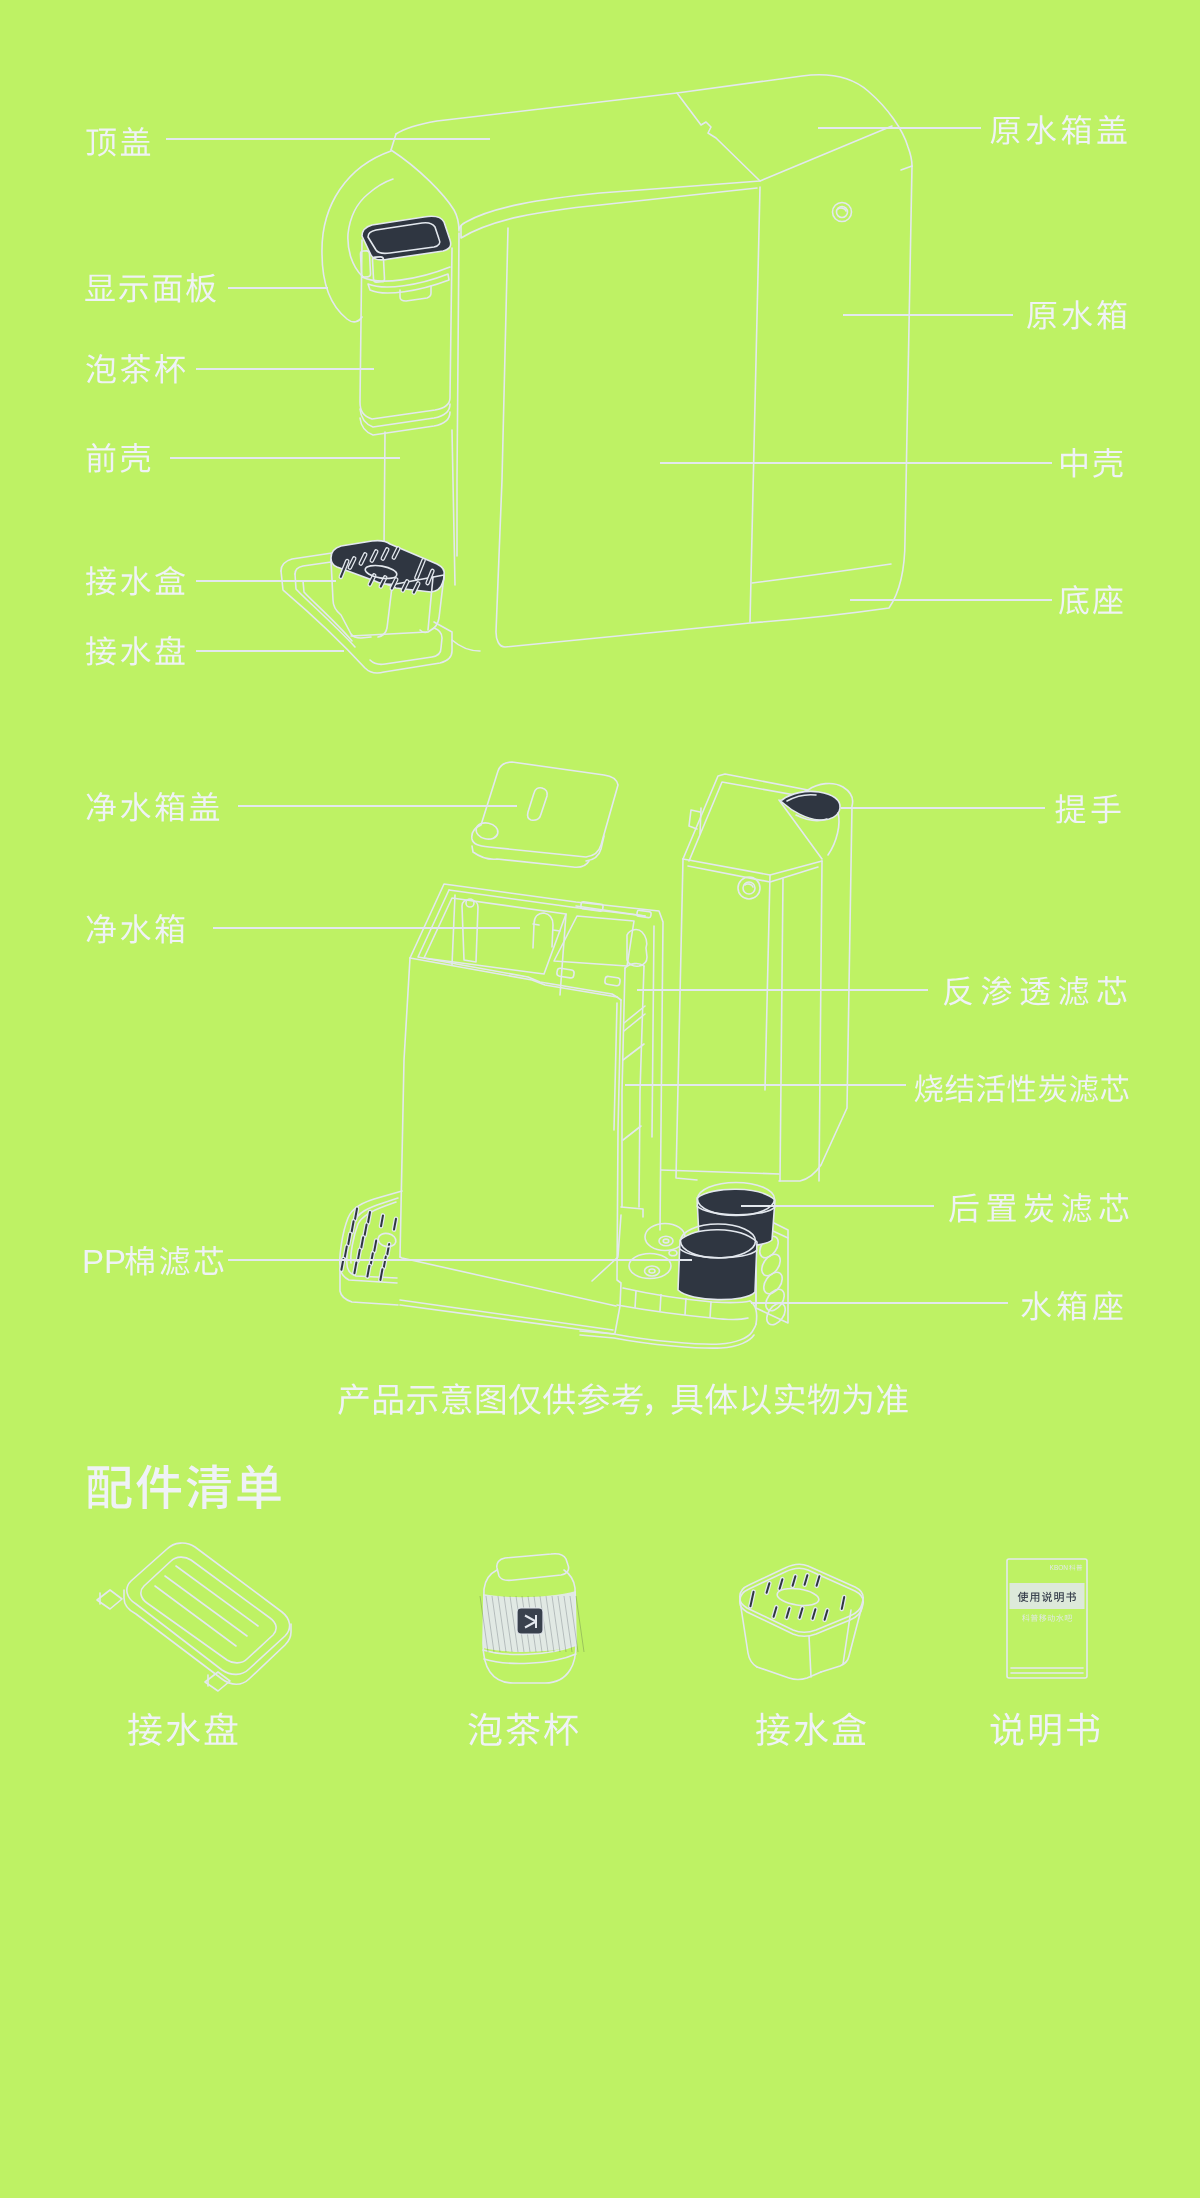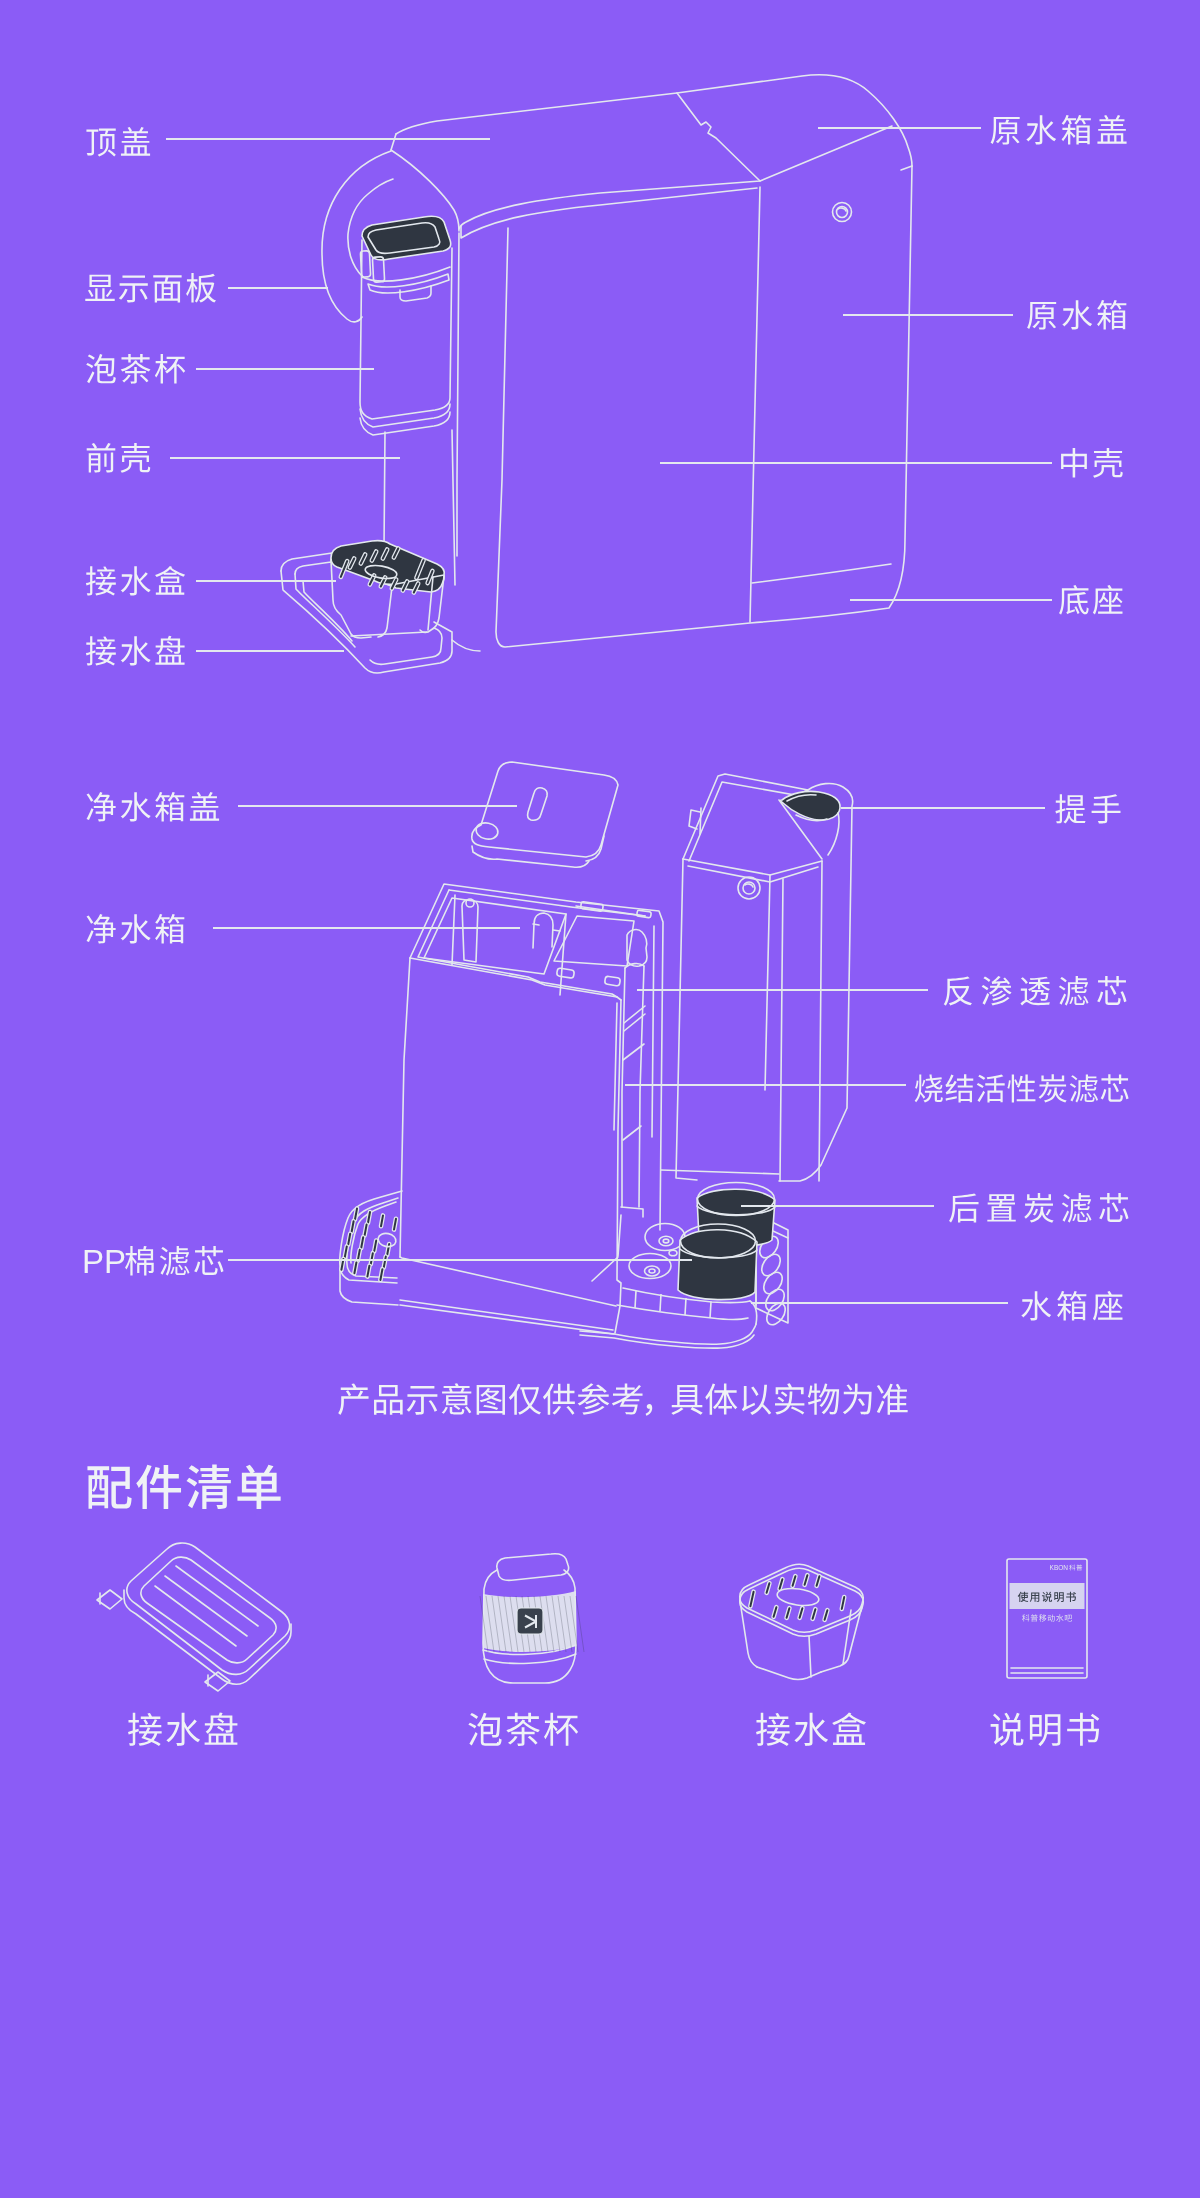--- a/index.html
+++ b/index.html
@@ -1,15 +1,15 @@
 <!DOCTYPE html>
 <html><head><meta charset="utf-8">
 <style>
 html,body{margin:0;padding:0;background:#2f3641;}
-#page{position:relative;width:1200px;height:2198px;background:#8b5cf6;overflow:hidden;font-family:"Liberation Sans",sans-serif;}
+#page{position:relative;width:1200px;height:2198px;background:#bef264;overflow:hidden;font-family:"Liberation Sans",sans-serif;}
 </style></head>
 <body>
 <div id="page">
 <svg width="1200" height="2198" viewBox="0 0 1200 2198">
 <defs>
         <path id="g4e2d" d="M45.8 -84V-66.1H9.6V-18.6H17.1V-24.8H45.8V7.9H53.7V-24.8H82.5V-19.1H90.2V-66.1H53.7V-84ZM17.1 -32.2V-58.8H45.8V-32.2ZM82.5 -32.2H53.7V-58.8H82.5Z"></path>
         <path id="g4e3a" d="M16.2 -78.4C20.2 -73.7 24.7 -67.3 26.7 -63.2L33.5 -66.5C31.4 -70.6 26.7 -76.8 22.6 -81.2ZM49.9 -37.1C55 -31 60.9 -22.6 63.5 -17.3L70.1 -20.9C67.4 -26.1 61.3 -34.2 56.1 -40.1ZM41.1 -83.8V-72C41.1 -68.2 41 -64.2 40.7 -59.9H8.2V-52.4H39.9C37.4 -34.6 29.5 -14.5 5.5 1.1C7.3 2.3 10.1 4.9 11.4 6.6C37 -10.4 45.2 -32.8 47.6 -52.4H82.1C80.7 -18.4 79.1 -5 76.1 -1.9C75 -0.7 73.9 -0.4 71.7 -0.5C69.3 -0.5 63 -0.5 56.2 -1.1C57.7 1.1 58.7 4.4 58.8 6.7C65 7 71.3 7.2 74.8 6.9C78.5 6.5 80.8 5.7 83.1 2.8C87 -1.8 88.4 -15.9 90 -56C90 -57.2 90.1 -59.9 90.1 -59.9H48.4C48.6 -64.1 48.7 -68.2 48.7 -71.9V-83.8Z"></path>
         <path id="g4e66" d="M71.7 -76C78.1 -71.7 86.4 -65.6 90.5 -61.7L95.1 -67.4C90.9 -71.1 82.4 -77 76.2 -81ZM12.6 -66.5V-59.2H41.8V-39.5H6V-32.3H41.8V7.9H49.4V-32.3H86.4C85.3 -17.8 83.9 -11.5 81.9 -9.7C80.9 -8.8 79.8 -8.7 77.7 -8.7C75.4 -8.7 68.9 -8.8 62.6 -9.4C64 -7.3 65 -4.3 65.2 -2.1C71.3 -1.8 77.3 -1.7 80.4 -1.9C83.9 -2.2 86.2 -2.8 88.2 -5C91.2 -7.9 92.8 -16 94.3 -36.1C94.4 -37.2 94.6 -39.5 94.6 -39.5H80V-66.5H49.4V-83.7H41.8V-66.5ZM49.4 -39.5V-59.2H72.6V-39.5Z"></path>
         <path id="g4ea7" d="M26.3 -61.2C29.6 -56.7 33.3 -50.6 34.8 -46.6L41.6 -49.7C40 -53.6 36.1 -59.6 32.8 -63.9ZM68.9 -63.4C67.1 -58.3 63.6 -51.1 60.7 -46.4H12.4V-32.7C12.4 -22.1 11.5 -7.3 3.5 3.6C5.2 4.5 8.5 7.2 9.7 8.7C18.5 -3.1 20.2 -20.6 20.2 -32.5V-39H92.8V-46.4H68.3C71.1 -50.6 74.3 -55.9 77 -60.6ZM42.5 -82.1C44.8 -79.1 47.2 -75.2 48.6 -72H11V-64.8H90.2V-72H57.2L57.5 -72.1C56.1 -75.5 53 -80.5 50 -84.1Z"></path>
         <path id="g4ec5" d="M36.4 -73V-65.9H41.4L40 -65.6C44.2 -47.1 50.4 -31.2 59.5 -18.5C50.9 -9.1 40.7 -2.4 29.8 1.7C31.3 3.2 33.3 6 34.3 7.9C45.3 3.3 55.5 -3.3 64.1 -12.5C71.6 -3.8 80.8 3 92.1 7.5C93.3 5.7 95.4 2.8 97.1 1.4C85.7 -2.8 76.5 -9.5 69 -18.1C79.5 -31.4 87.4 -49 91.2 -71.8L86.3 -73.4L85 -73ZM47.1 -65.9H82.7C79.1 -49.1 72.7 -35.2 64.3 -24.2C56.2 -35.7 50.7 -49.9 47.1 -65.9ZM29.5 -83.4C23.3 -67.6 13.2 -52.3 2.5 -42.5C3.9 -40.7 6.3 -36.8 7.1 -35C11.1 -38.8 14.9 -43.3 18.6 -48.3V7.8H26V-59.4C30.2 -66.3 33.8 -73.7 36.8 -81.1Z"></path>

